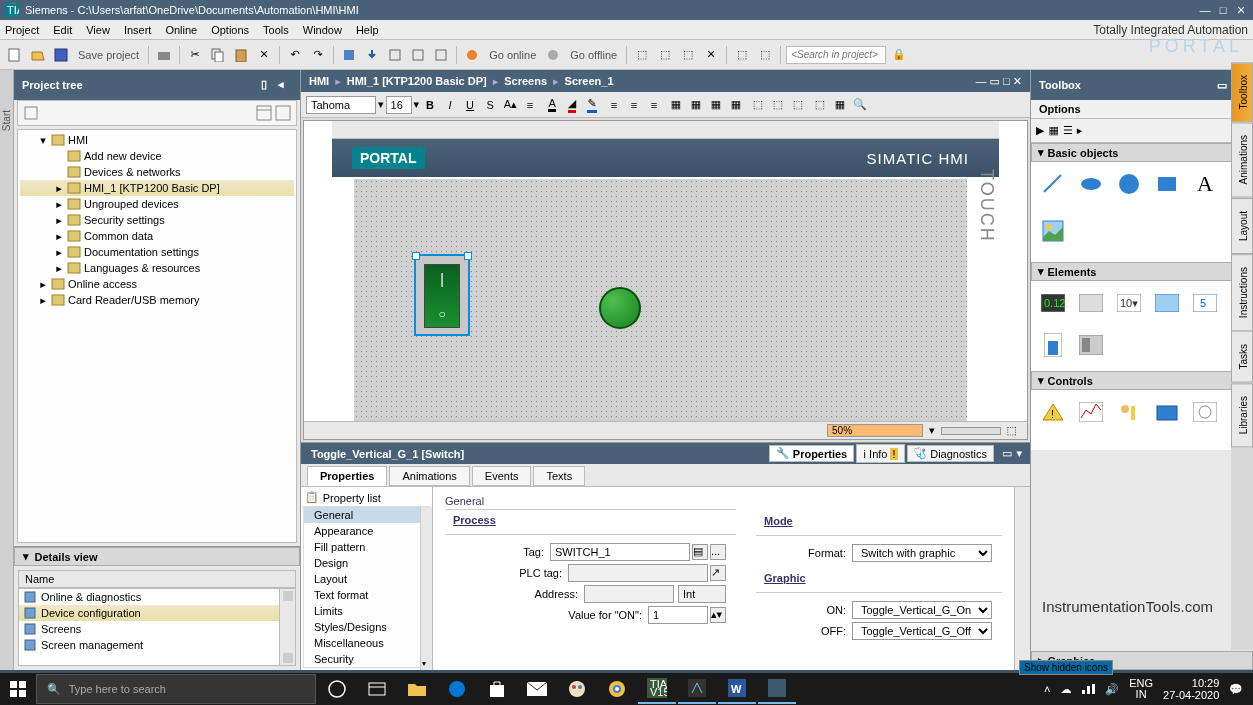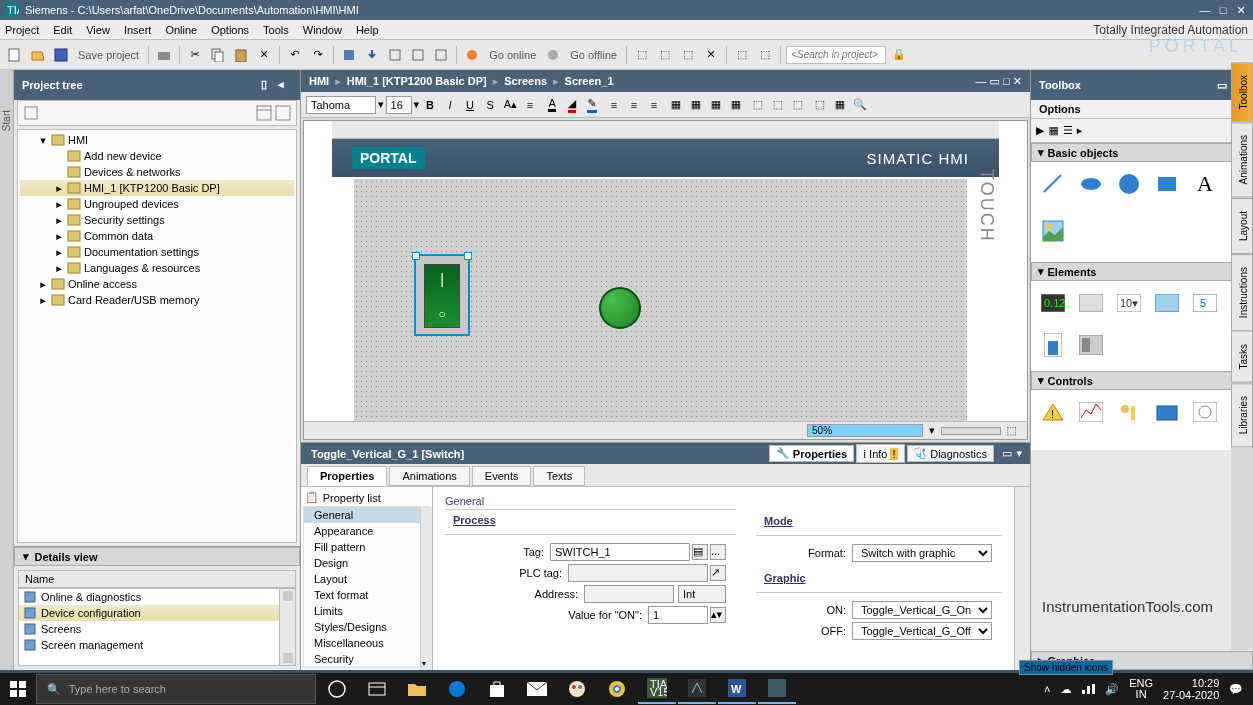--- a/index.html
+++ b/index.html
@@ -73,21 +73,21 @@
 .simatic-label { font-size: 15px; letter-spacing: 1px; }
 .touch-vertical { position: absolute; right: 30px; top: 48px; writing-mode: vertical-lr; font-size: 18px; color: #888; letter-spacing: 2px; }
 .design-grid { position: absolute; top: 58px; left: 50px; right: 60px; bottom: 10px; background-color: #d0d0d0; background-image: radial-gradient(#888 0.5px, transparent 0.5px); background-size: 5px 5px; }
 .switch-obj { position: absolute; left: 60px; top: 75px; width: 56px; height: 82px; background: #c8c8c8; border: 2px solid #068fd7; display: flex; flex-direction: column; align-items: center; }
 .switch-obj::before, .switch-obj::after { content: ''; position: absolute; width: 6px; height: 6px; background: #fff; border: 1px solid #068fd7; }
 .switch-obj::before { left: -4px; top: -4px; }
 .switch-obj::after { right: -4px; top: -4px; }
 .switch-inner { margin-top: 8px; width: 36px; height: 64px; background: linear-gradient(#0a6020, #1a9030); border: 1px solid #444; display: flex; flex-direction: column; justify-content: space-between; align-items: center; color: #fff; padding: 6px 0; }
 .led-circle { position: absolute; left: 245px; top: 108px; width: 42px; height: 42px; border-radius: 50%; background: radial-gradient(circle at 30% 30%, #4dc050, #1a8020); border: 2px solid #0a5010; }
 .zoom-bar { position: absolute; bottom: 0; left: 0; right: 0; height: 18px; background: #e8e8e8; border-top: 1px solid #bbb; display: flex; justify-content: flex-end; align-items: center; padding: 0 10px; gap: 6px; }
-.zoom-select { border: 1px solid #999; padding: 0 4px; background: #7dd3fc; width: 116px; font-size: 10px; }
+.zoom-select { border: 1px solid #999; padding: 0 4px; background: #fdba74; width: 96px; font-size: 10px; }
 
 
 .props-panel { background: #e8e8e8; border-top: 1px solid #999; }
 .props-header { background: #4a6278; color: #fff; padding: 3px 10px; font-weight: bold; display: flex; justify-content: space-between; align-items: center; }
 .props-tabs-top { display: flex; justify-content: flex-end; align-items: center; background: #e8e8e8; height: 21px; padding-right: 8px; }
 .pt-tab { border: 1px solid #bbb; background: #f5f5f5; padding: 1px 6px; display: flex; align-items: center; gap: 3px; margin-left: 2px; cursor: pointer; font-size: 10px; }
 .pt-tab.active { background: #fff; font-weight: bold; }
 .props-subtabs { display: flex; gap: 2px; padding: 2px 6px 0 6px; background: #e8e8e8; }
 .pst-tab { border: 1px solid #bbb; background: #f5f5f5; padding: 3px 12px; cursor: pointer; }
 .pst-tab.active { background: #fff; font-weight: bold; border-bottom: 1px solid #fff; }

